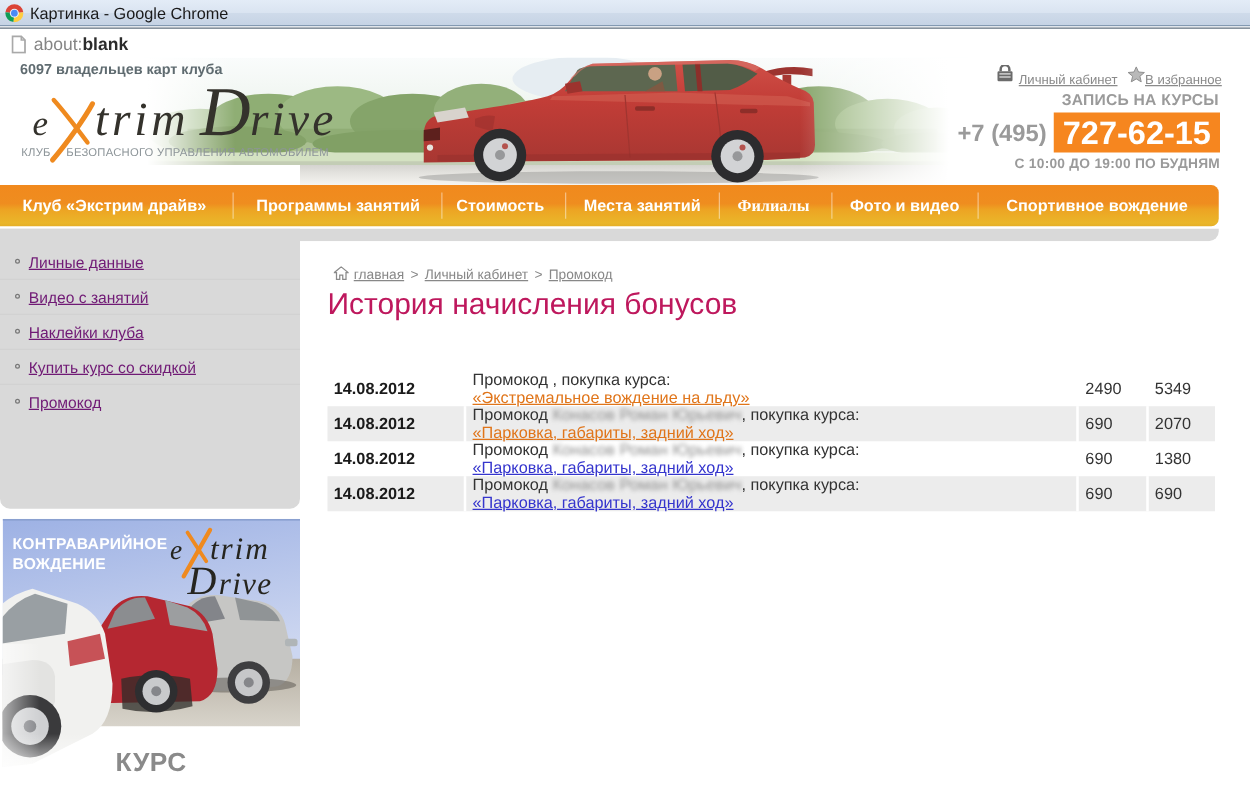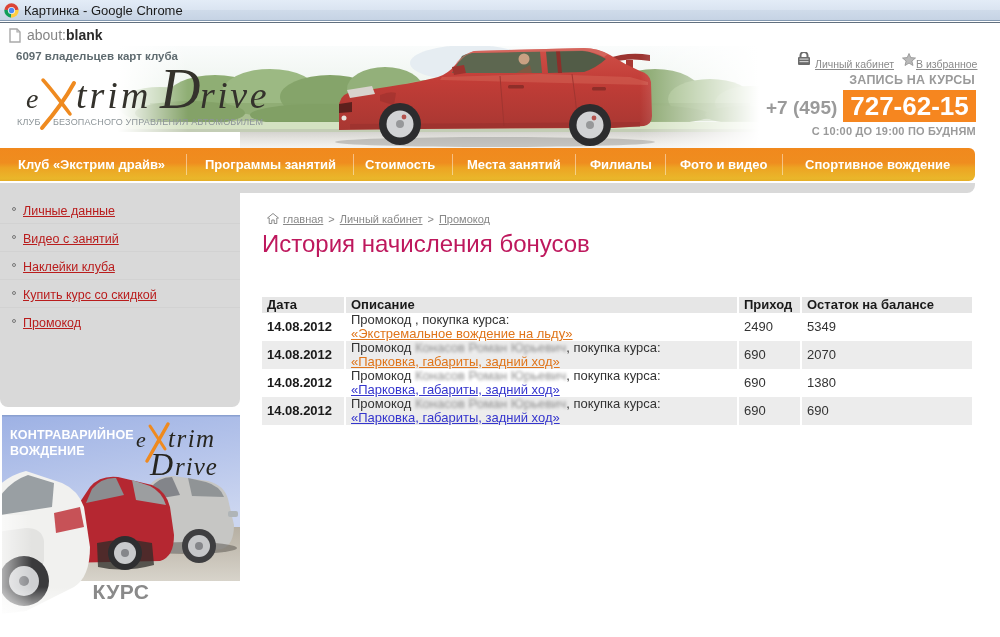--- a/index.html
+++ b/index.html
@@ -29,24 +29,24 @@
     border-radius:0 6px 6px 0; }
   #nav .item { position:absolute; top:0; height:33px; line-height:33px; color:#fff; font-weight:bold; font-size:13px; }
   #nav .sep { position:absolute; top:6px; width:1px; height:21px; background:rgba(255,255,255,0.45); }
   #band { position:absolute; left:0; top:183px; width:975px; height:10px; background:#d9d9d9; border-radius:0 0 8px 0; }
   
   #sidebar { position:absolute; left:0; top:183px; width:240px; height:224px; background:#d9d9d9; border-radius:0 0 8px 8px; }
   #sidebar ul { list-style:none; padding-top:13px; }
   #sidebar li { position:relative; height:28px; line-height:28px; padding-left:23px; border-bottom:1px solid #d2d2d2; }
   #sidebar li:last-child { border-bottom:none; }
   #sidebar li .b { position:absolute; left:12px; top:11px; width:4px; height:4px; border:1px solid #777; border-radius:50%; }
-  #sidebar a { color:#b91c1c; font-size:12.5px; }
+  #sidebar a { color:#701a75; font-size:12.5px; }
   
   #banner { position:absolute; left:2px; top:415px; width:242px; height:222px; background:#fff; overflow:hidden; }
-  #kurs { position:absolute; left:0; top:165px; width:238px; text-align:center; font-size:21px; font-weight:bold; color:#8a8a8a; letter-spacing:0.5px;}
+  #kurs { position:absolute; left:0; top:184px; width:238px; text-align:center; font-size:21px; font-weight:bold; color:#8a8a8a; letter-spacing:0.5px;}
   
   #main { position:absolute; left:240px; top:193px; width:735px; height:518px; background:#fff; }
   #crumbs { position:absolute; left:27px; top:20px; font-size:11px; color:#888; }
   #crumbs a { color:#888; text-decoration:underline; }
   #crumbs .gt { color:#888; margin:0 5px; text-decoration:none; }
   #h1 { position:absolute; left:22px; top:37px; font-size:24px; color:#be185d; }
   table { border-collapse:collapse; position:absolute; left:22px; top:104px; width:710px; font-size:13px; color:#333; line-height:14px; }
   th { background:#e6e6e6; text-align:left; font-size:13px; color:#1a1a1a; padding:1px 0 1px 5px; height:13px; }
   td { vertical-align:top; padding:0 0 0 5px; height:28px; }
   tr.alt td { background:#ececec; }
@@ -195,21 +195,21 @@
 </div>
 <div id="nav">
   <div class="item" style="left:18px;">Клуб «Экстрим драйв»</div>
   <div class="sep" style="left:186px;"></div>
   <div class="item" style="left:205px;">Программы занятий</div>
   <div class="sep" style="left:353px;"></div>
   <div class="item" style="left:365px;">Стоимость</div>
   <div class="sep" style="left:452px;"></div>
   <div class="item" style="left:467px;">Места занятий</div>
   <div class="sep" style="left:575px;"></div>
-  <div class="item" style="left:590px;">Филиалы</div>
+  <div class="item" style="left:590px;font-family:Liberation Serif, serif;">Филиалы</div>
   <div class="sep" style="left:665px;"></div>
   <div class="item" style="left:680px;">Фото и видео</div>
   <div class="sep" style="left:782px;"></div>
   <div class="item" style="left:805px;">Спортивное вождение</div>
 </div>
 <div id="band"></div>
 <div id="sidebar">
   <ul>
     <li><span class="b"></span><a href="#">Личные данные</a></li>
     <li><span class="b"></span><a href="#">Видео с занятий</a></li>
@@ -291,26 +291,20 @@
 </div>
 <div id="main">
   <div id="crumbs">
     <svg width="12" height="11" viewBox="0 0 12 11" style="vertical-align:-1px;margin-right:4px">
       <path d="M6,0.5 L11.5,5 L9.8,5 L9.8,10.5 L7.2,10.5 L7.2,7 L4.8,7 L4.8,10.5 L2.2,10.5 L2.2,5 L0.5,5 Z" fill="none" stroke="#8a8a8a" stroke-width="1"></path>
     </svg><a href="#">главная</a><span class="gt">&gt;</span><a href="#">Личный кабинет</a><span class="gt">&gt;</span><a href="#">Промокод</a>
   </div>
   <div id="h1">История начисления бонусов</div>
   <table>
     <tbody>
-        <tr>
-      <th style="width:83px;">Дата</th>
-      <th style="width:393px;">Описание</th>
-      <th style="width:63px;">Приход</th>
-      <th>Остаток на балансе</th>
-    </tr>
     <tr>
       <td class="date">14.08.2012</td>
       <td>Промокод , покупка курса:<br><a class="lnk-o" href="#">«Экстремальное вождение на льду»</a></td>
       <td>2490</td>
       <td>5349</td>
     </tr>
     <tr class="alt">
       <td class="date">14.08.2012</td>
       <td>Промокод <span class="blurname">Конасов Роман Юрьевич</span>, покупка курса:<br><a class="lnk-o" href="#">«Парковка, габариты, задний ход»</a></td>
       <td>690</td>

